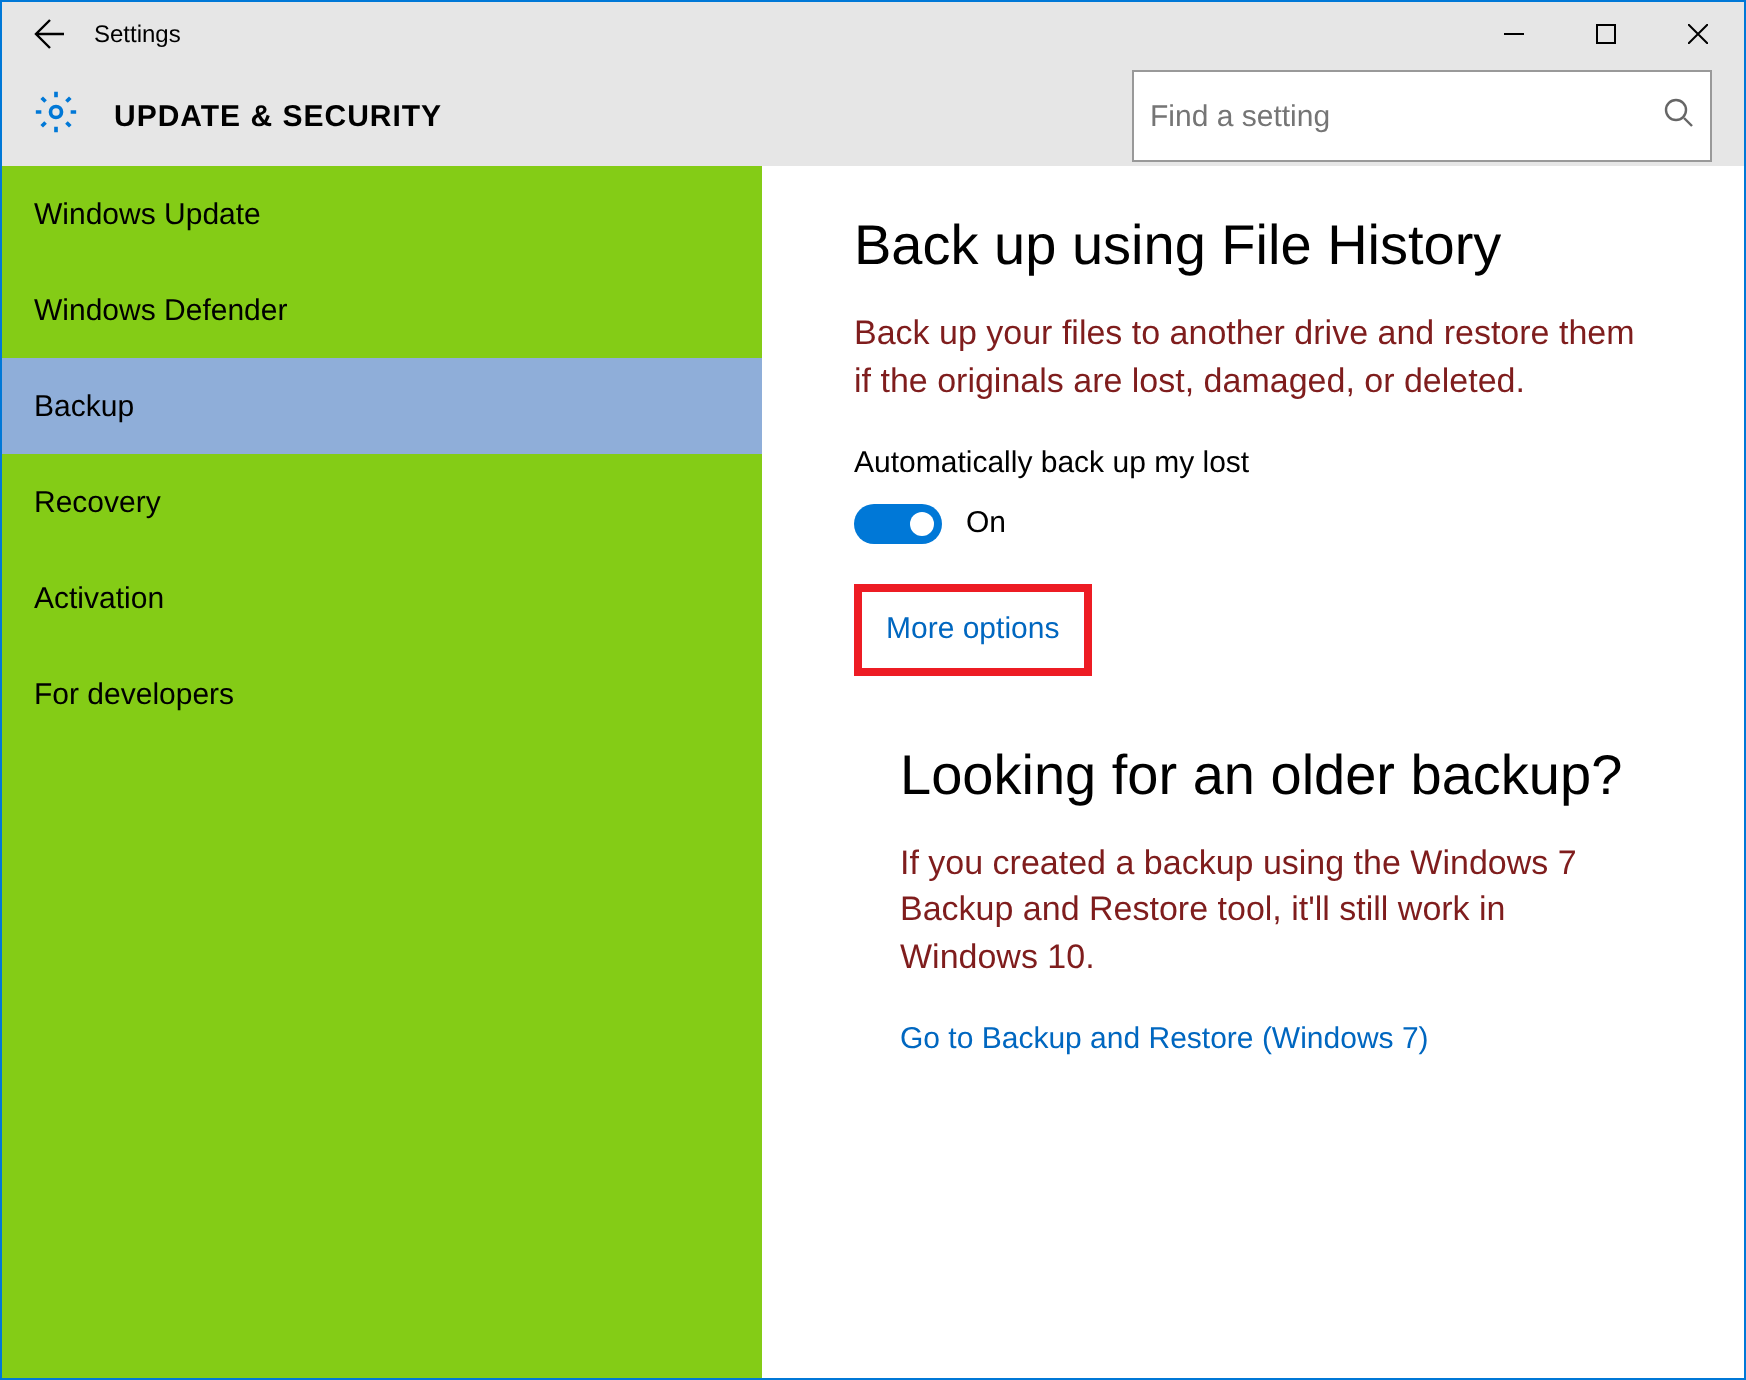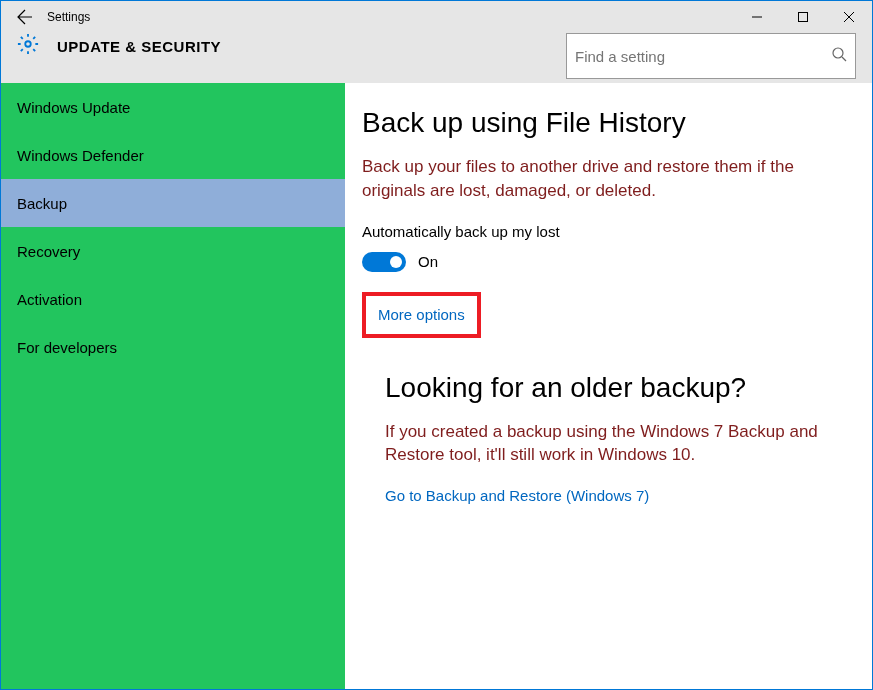--- a/index.html
+++ b/index.html
@@ -5,34 +5,34 @@
     * { margin: 0; padding: 0; box-sizing: border-box; font-family: "Segoe UI", Arial, sans-serif; }
     body { width: 873px; height: 690px; background: #fff; border: 1px solid #0078d7; overflow: hidden; }
     
     .titlebar { height: 32px; background: #e6e6e6; display: flex; align-items: center; justify-content: space-between; padding-left: 12px; }
     .titlebar-left { display: flex; align-items: center; gap: 10px; }
     .back-btn { width: 24px; height: 24px; display: flex; align-items: center; justify-content: center; cursor: pointer; }
     .title-text { font-size: 12px; color: #000; }
     .window-controls { display: flex; }
     .window-control { width: 46px; height: 32px; display: flex; align-items: center; justify-content: center; cursor: pointer; }
     
-    .header { height: 50px; background: #e6e6e6; display: flex; align-items: flex-start; justify-content: space-between; padding: 0 16px; }
+    .header { height: 50px; background: #e6e6e6; display: flex; align-items: center; justify-content: space-between; padding: 0 16px; }
     .header-left { display: flex; align-items: center; gap: 18px; }
     .gear-icon { color: #0078d7; }
     .header-title { font-size: 15px; font-weight: 600; letter-spacing: 0.5px; color: #000; }
     .search-box { width: 290px; height: 46px; border: 1px solid #999; background: #fff; display: flex; align-items: center; padding: 0 8px; }
     .search-input { flex: 1; border: none; outline: none; font-size: 15px; color: #666; background: transparent; }
     .search-icon { color: #666; }
     
     .content { display: flex; height: calc(690px - 82px); }
-    .sidebar { width: 344px; background: #22c55e; }
+    .sidebar { width: 380px; background: #84cc16; }
     .sidebar-item { height: 48px; display: flex; align-items: center; padding: 0 16px; font-size: 15px; color: #000; cursor: pointer; }
     .sidebar-item.selected { background: #8faed9; }
     
-    .main { flex: 1; background: #fff; padding: 24px 17px; }
+    .main { flex: 1; background: #fff; padding: 24px 46px; }
     .section-title { font-size: 28px; font-weight: 300; color: #000; margin-bottom: 16px; }
     .section-desc { font-size: 17px; color: #7f1d1d; margin-bottom: 20px; line-height: 1.4; max-width: 490px; }
     .sub-label { font-size: 15px; color: #000; margin-bottom: 12px; }
     
     .toggle-row { display: flex; align-items: center; gap: 12px; margin-bottom: 20px; }
     .toggle { width: 44px; height: 20px; background: #0078d7; border-radius: 10px; position: relative; cursor: pointer; }
     .toggle-knob { width: 12px; height: 12px; background: #fff; border-radius: 50%; position: absolute; right: 4px; top: 4px; }
     .toggle-label { font-size: 15px; color: #000; }
     
     .link { font-size: 15px; color: #0067c0; cursor: pointer; display: inline-block; }

